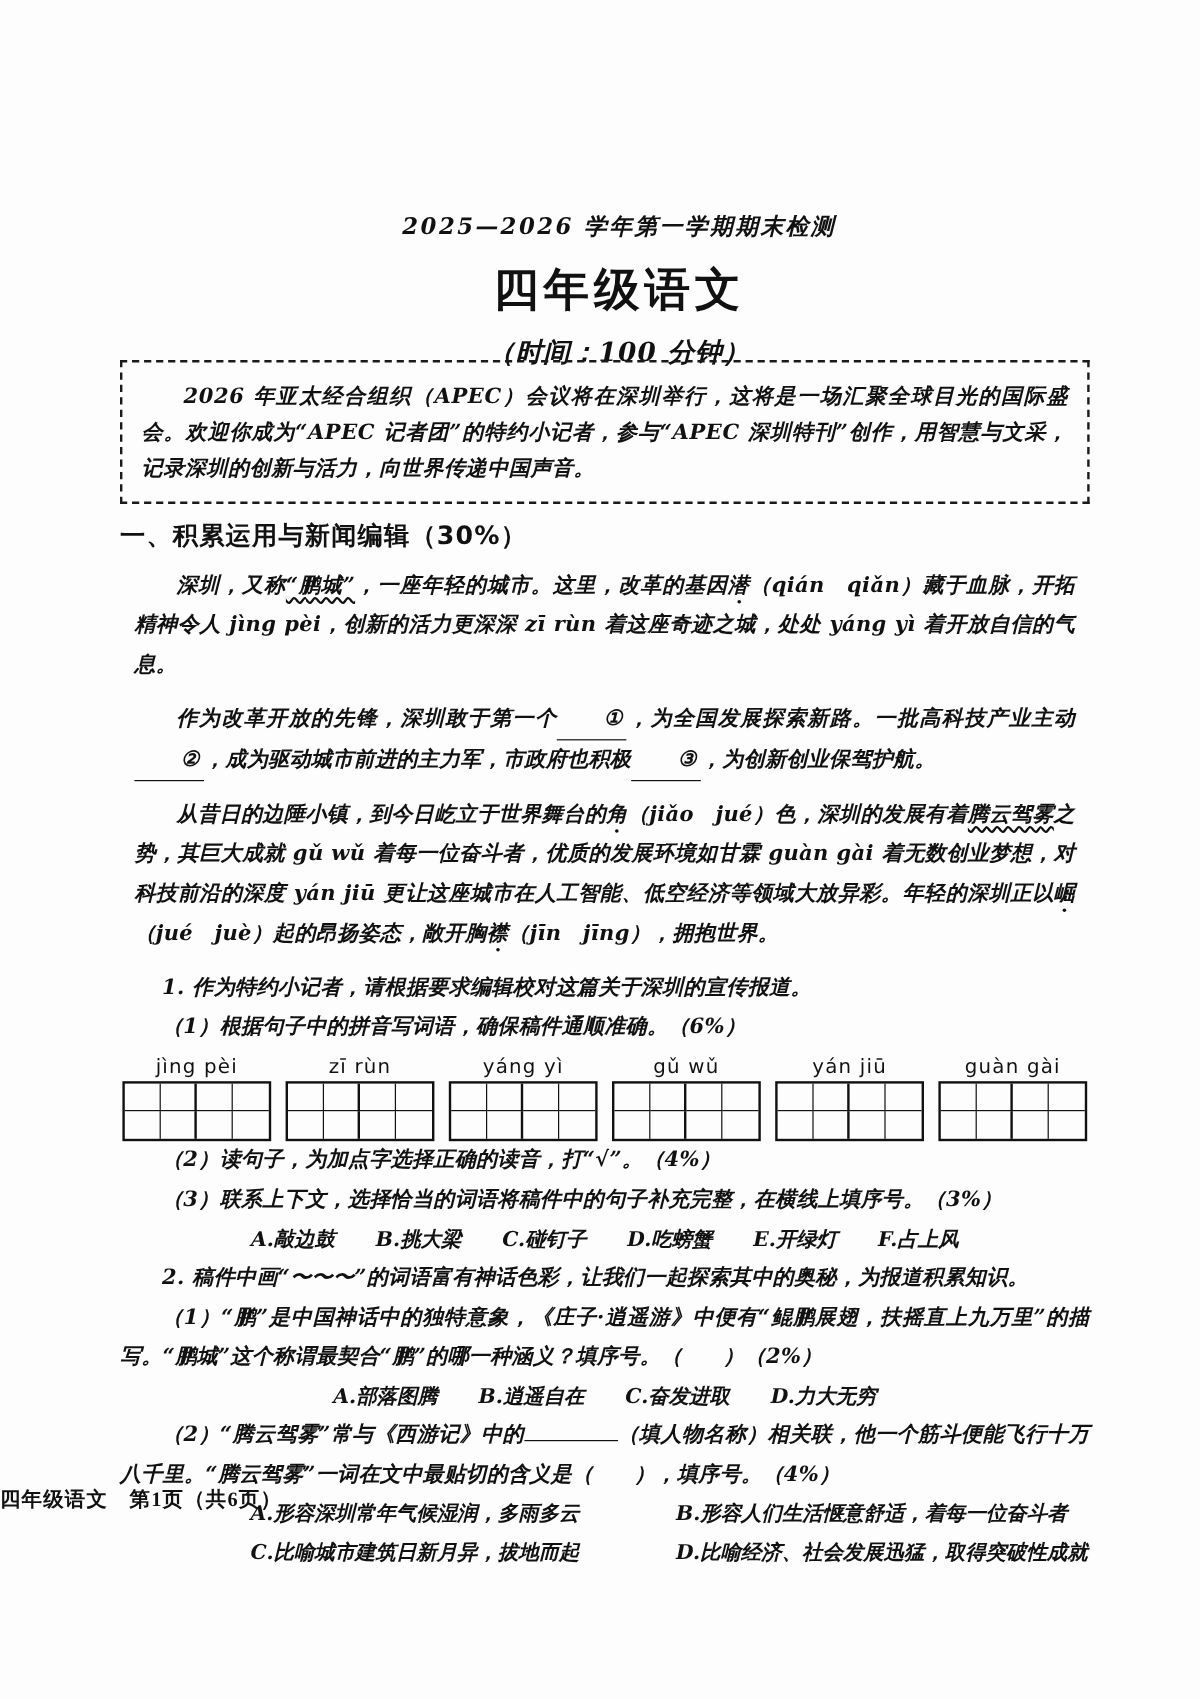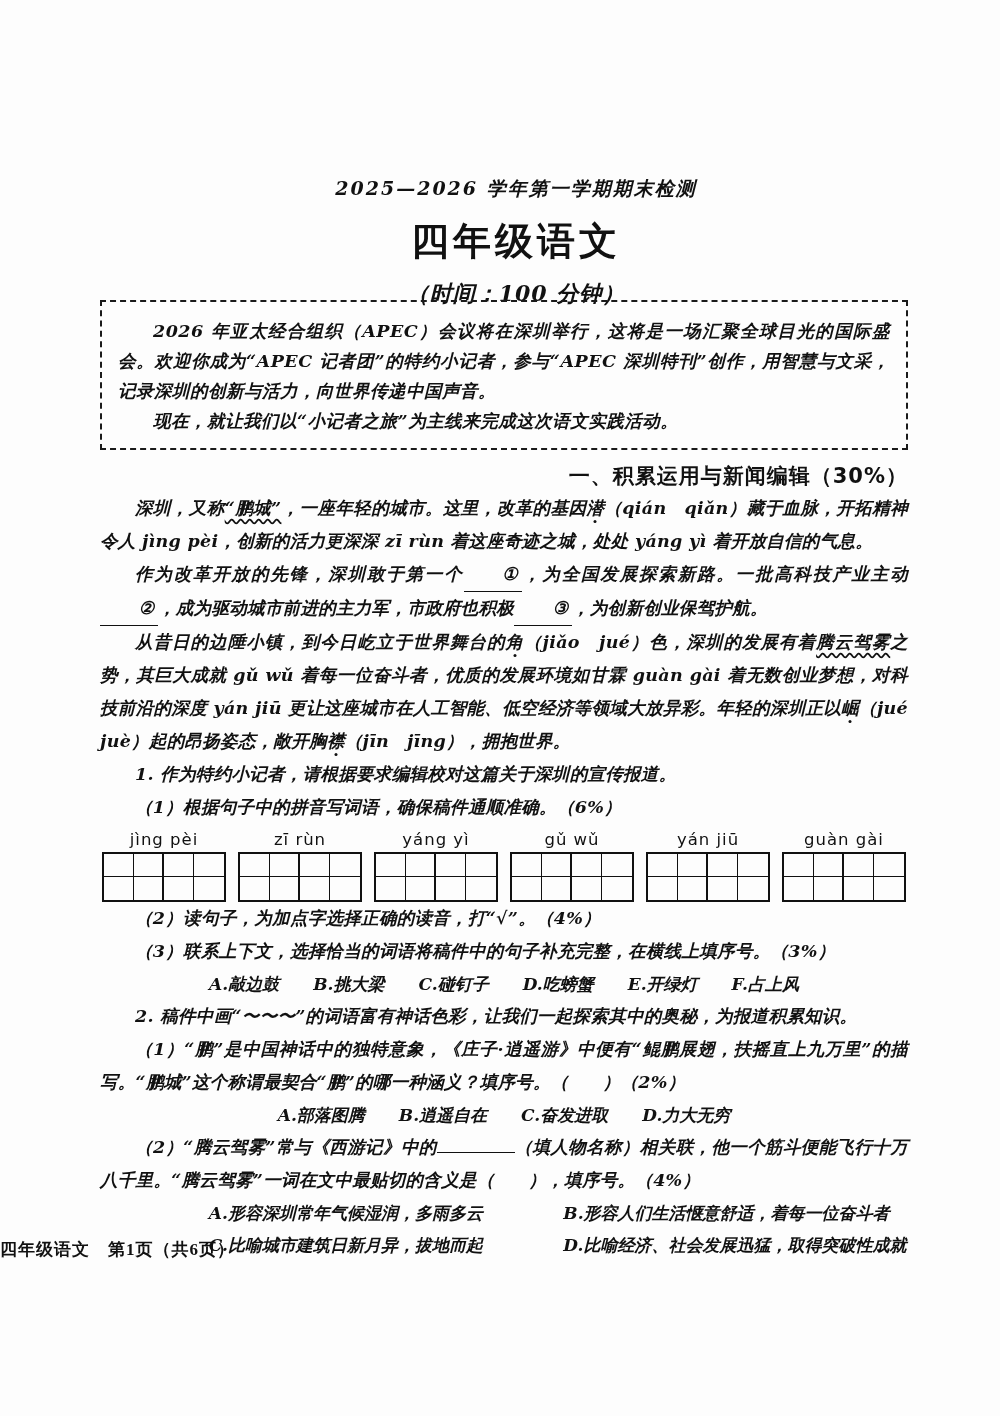--- a/index.html
+++ b/index.html
@@ -46,28 +46,27 @@
     font-family:"DejaVu Serif","Liberation Serif",serif;
     font-weight:600;font-style:italic;
     letter-spacing:.5px;text-align:justify;
     margin:0;
   }
   .ip.bold{font-weight:800;}
 
   .sec-title{
     font-size:21px;font-weight:800;margin:12px 0 2px 0;letter-spacing:1px;
     font-family:"DejaVu Sans","Liberation Sans",sans-serif;
-    text-align:right;
   }
 
   .p{
     font-size:17.5px;line-height:33px;text-indent:2em;
     font-family:"DejaVu Serif","Liberation Serif",serif;
     font-weight:600;font-style:italic;letter-spacing:.3px;
-    margin:0;text-align:justify;
+    margin:12px;text-align:justify;
   }
   .q{
     font-size:17.5px;line-height:33px;
     font-family:"DejaVu Serif","Liberation Serif",serif;
     font-weight:700;font-style:italic;letter-spacing:.3px;
     margin:0;text-align:justify;
   }
   .q.num{text-indent:2em;font-weight:800;}
   .q.sub{text-indent:2em;font-weight:600;}
   .opts{
@@ -128,21 +127,20 @@
   <div class="hdr">
     <div class="exam-line">2025—2026 学年第一学期期末检测</div>
     <div class="subject">四年级语文</div>
     <div class="duration">（时间：100 分钟）</div>
   </div>
 
   <div class="body-area">
 
     <div class="intro-box">
       <p class="ip">2026 年亚太经合组织（APEC）会议将在深圳举行，这将是一场汇聚全球目光的国际盛会。欢迎你成为“APEC 记者团”的特约小记者，参与“APEC 深圳特刊”创作，用智慧与文采，记录深圳的创新与活力，向世界传递中国声音。</p>
-      <p class="ip bold">现在，就让我们以“小记者之旅”为主线来完成这次语文实践活动。</p>
     </div>
 
     <div class="sec-title">一、积累运用与新闻编辑（30%）</div>
 
     <p class="p"><span>深圳，又称</span><span class="wavy">“鹏城”</span><span>，一座年轻的城市。这里，改革的基因</span><span class="dotchar">潜</span><span>（qián　qiǎn）藏于血脉，开拓精神令人 jìng pèi，创新的活力更深深 zī rùn 着这座奇迹之城，处处 yáng yì 着开放自信的气息。</span></p>
 
     <p class="p"><span>作为改革开放的先锋，深圳敢于第一个</span><span class="ul">①</span><span>，为全国发展探索新路。一批高科技产业主动</span><span class="ul">②</span><span>，成为驱动城市前进的主力军，市政府也积极</span><span class="ul">③</span><span>，为创新创业保驾护航。</span></p>
 
     <p class="p"><span>从昔日的边陲小镇，到今日屹立于世界舞台的</span><span class="dotchar">角</span><span>（jiǎo　jué）色，深圳的发展有着</span><span class="wavy">腾云驾雾</span><span>之势，其巨大成就 gǔ wǔ 着每一位奋斗者，优质的发展环境如甘霖 guàn gài 着无数创业梦想，对科技前沿的深度 yán jiū 更让这座城市在人工智能、低空经济等领域大放异彩。年轻的深圳正以</span><span class="dotchar">崛</span><span>（jué　juè）起的昂扬姿态，敞开胸</span><span class="dotchar">襟</span><span>（jīn　jīng），拥抱世界。</span></p>
 

